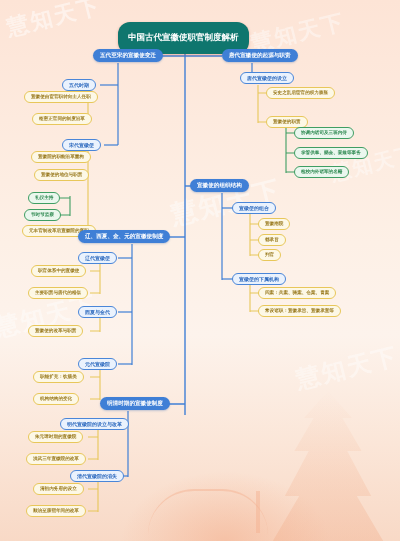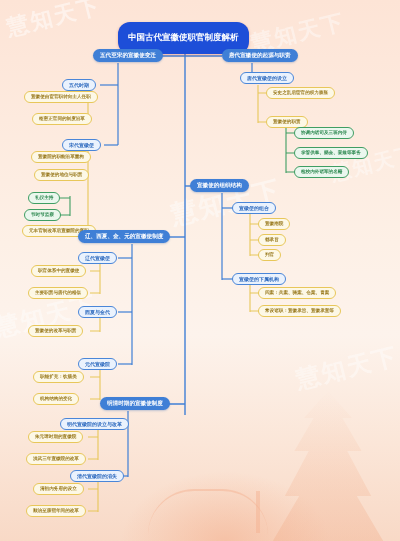--- a/index.html
+++ b/index.html
@@ -30,21 +30,21 @@
       background:rgba(243,176,141,.45);}
 
   
   #map{position:absolute;inset:0;z-index:2;}
   svg#links{position:absolute;inset:0;width:400px;height:541px;z-index:1;}
 
   .node{position:absolute;box-sizing:border-box;display:flex;align-items:center;
         justify-content:center;text-align:center;white-space:nowrap;z-index:3;}
 
   
-  .n-root{background:#1d4ed8;color:#ffffff;font-size:8.5px;font-weight:700;
+  .n-root{background:#0f766e;color:#ffffff;font-size:8.5px;font-weight:700;
       border-radius:12px;padding:16px 10px;height:20px;
       box-shadow:0 1px 3px rgba(200,70,55,.35);}
 
   
   .n-b{background:#3f7fd6;color:#ffffff;font-size:5.6px;font-weight:700;
       border-radius:9px;padding:0 7px;height:13px;
       box-shadow:0 1px 2px rgba(60,110,180,.3);}
 
   
   .n-s{background:#eaf2fd;color:#2f6bbf;font-size:5px;font-weight:700;

